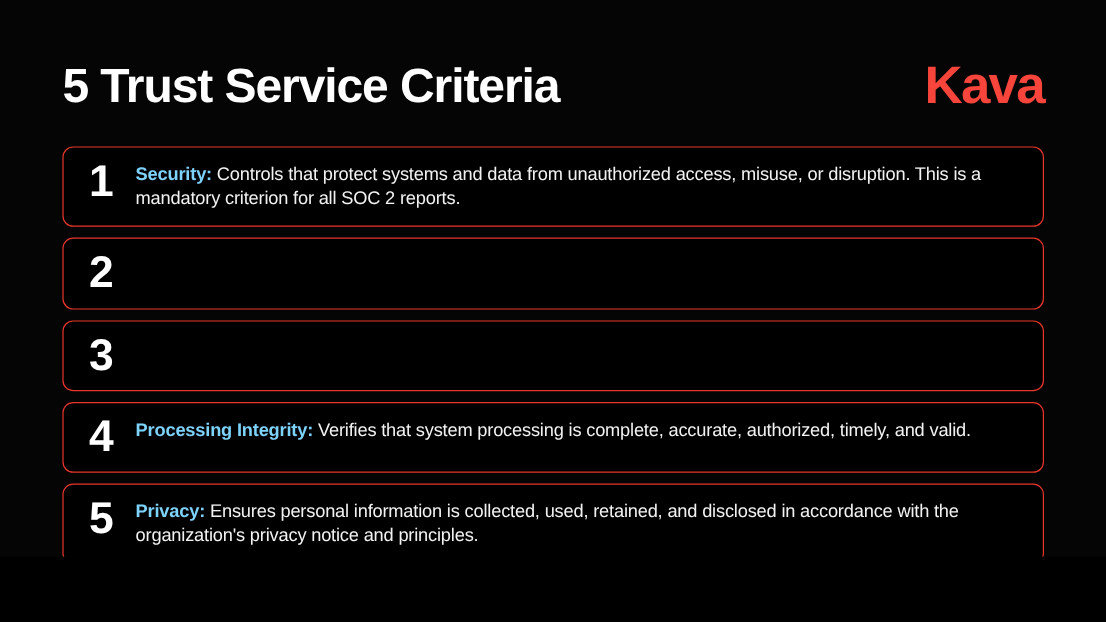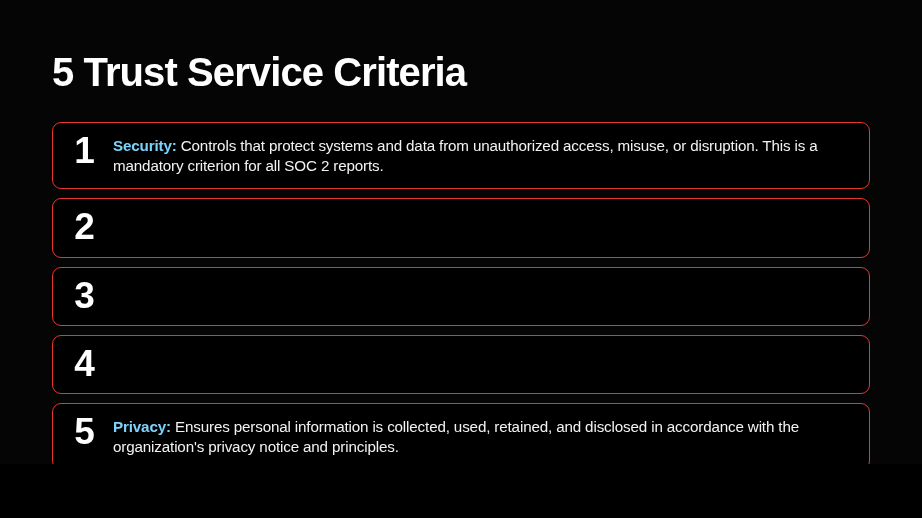--- a/index.html
+++ b/index.html
@@ -95,20 +95,21 @@
     text-align: right;
   }
 </style>
 </head>
 <body>
 
 <div class="slide">
 
   <div class="header">
     <div class="slide-title">5 Trust Service Criteria</div>
+    <div class="brand-logo">Kava</div>
   </div>
 
   <div class="criteria-list">
 
     <div class="criterion-card">
       <div class="criterion-number">1</div>
       <div class="criterion-text">
         <span class="criterion-label">Security: </span>
         <span class="criterion-desc">Controls that protect systems and data from unauthorized access, misuse, or disruption. This is a mandatory criterion for all SOC 2 reports.</span>
       </div>
@@ -117,20 +118,24 @@
     <div class="criterion-card">
       <div class="criterion-number">2</div>
     </div>
 
     <div class="criterion-card">
       <div class="criterion-number">3</div>
     </div>
 
     <div class="criterion-card">
       <div class="criterion-number">4</div>
+      <div class="criterion-text">
+        <span class="criterion-label">Processing Integrity: </span>
+        <span class="criterion-desc">Verifies that system processing is complete, accurate, authorized, timely, and valid.</span>
+      </div>
     </div>
 
     <div class="criterion-card">
       <div class="criterion-number">5</div>
       <div class="criterion-text">
         <span class="criterion-label">Privacy: </span>
         <span class="criterion-desc">Ensures personal information is collected, used, retained, and disclosed in accordance with the organization's privacy notice and principles.</span>
       </div>
     </div>
 

